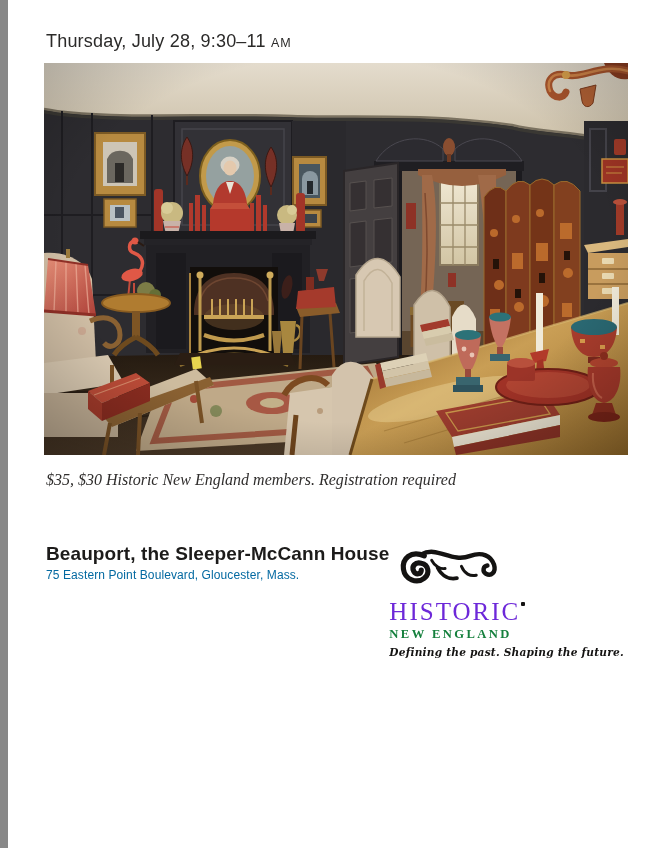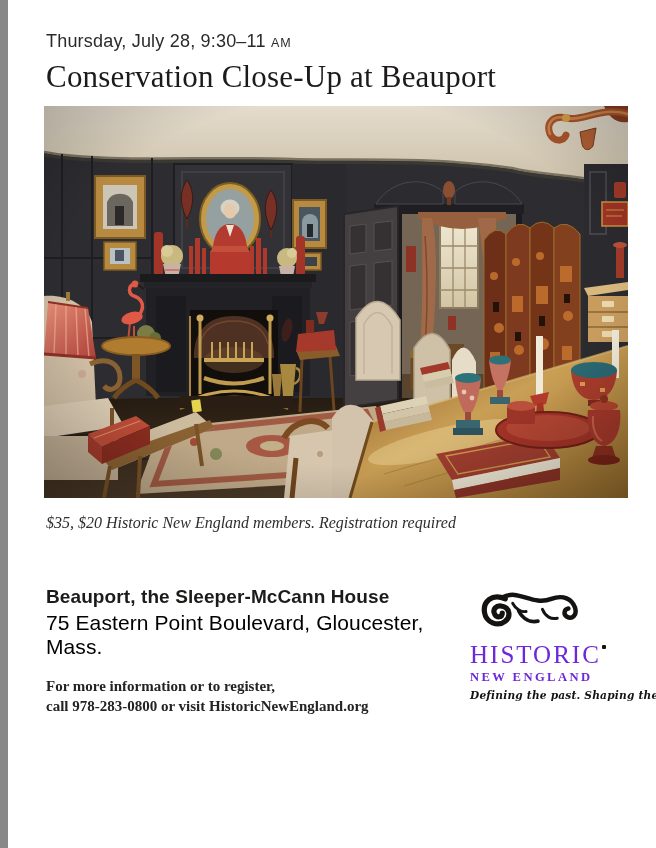--- a/index.html
+++ b/index.html
@@ -31,54 +31,53 @@
   .price-line{
     margin-top:16px;font-size:16px;font-style:italic;color:#302e2d;
   }
   
   .footer{margin-top:54px;display:flex;justify-content:flex-start;align-items:flex-start;}
   .venue-name{
     font-family:"Liberation Sans",sans-serif;font-weight:700;
     font-size:19px;color:#1c1b1a;letter-spacing:.1px;
   }
   .venue-address{
-    font-family:"Liberation Sans",sans-serif;font-size:21px;color:#000000;
+    font-family:"Liberation Sans",sans-serif;font-size:12px;color:#0369a1;
     margin-top:3px;letter-spacing:.1px;
   }
   .info-block{margin-top:17px;font-weight:700;font-size:15px;line-height:20px;color:#242322;}
   .logo{width:146px;text-align:left;padding-top:0;}
   .logo .flourish{display:block;margin:0 0 2px 10px;}
   .logo .wordmark{
     font-size:25px;letter-spacing:2px;color:#6d28d9;line-height:26px;
     white-space:nowrap;
   }
   .logo .reg-mark{
     display:inline-block;width:4px;height:4px;background:#141312;
     vertical-align:top;margin-top:3px;margin-left:1px;border-radius:1px;
   }
   .logo .subname{
-    font-size:12.6px;font-weight:700;letter-spacing:2.4px;color:#6d28d9;
+    font-size:12.6px;font-weight:700;letter-spacing:2.4px;color:#15803d;
     margin-top:2px;white-space:nowrap;
   }
   .logo .tagline{
     font-family:"DejaVu Serif",serif;font-style:italic;font-weight:700;
     font-size:10.6px;color:#141312;margin-top:4px;white-space:nowrap;letter-spacing:.2px;
   }
 </style>
 </head>
 <body>
 
 <div class="page">
 
   <div class="date-line">
     <span>Thursday, July 28, 9:30–11</span>
     <span class="meridiem">AM</span>
   </div>
 
-  <div class="event-title">Conservation Close-Up at Beauport</div>
 
   <div class="photo-wrap">
     <svg viewBox="0 0 584 392" preserveAspectRatio="none">
       <defs>
         <linearGradient id="gCeil" x1="0" y1="0" x2="0" y2="1">
           <stop offset="0" stop-color="#e4dccd"></stop>
             <stop offset="1" stop-color="#cbbfa7"></stop>
         </linearGradient>
         <linearGradient id="gFloor" x1="0" y1="0" x2="0" y2="1">
           <stop offset="0" stop-color="#241a10"></stop>
@@ -421,30 +420,26 @@
         <ellipse cx="560" cy="354" rx="16" ry="5" fill="#7a2418"></ellipse>
       </g>
 
       <rect x="0" y="0" width="584" height="392" fill="url(#gVig)"></rect>
     </svg>
   </div>
 
   <div class="body-copy">
   </div>
 
-  <div class="price-line">$35, $20 Historic New England members. Registration required</div>
+  <div class="price-line">$35, $30 Historic New England members. Registration required</div>
 
   <div class="footer">
     <div class="footer-left">
       <div class="venue-name">Beauport, the Sleeper-McCann House</div>
       <div class="venue-address">75 Eastern Point Boulevard, Gloucester, Mass.</div>
-      <div class="info-block">
-        <div>For more information or to register,</div>
-        <div>call 978-283-0800 or visit HistoricNewEngland.org</div>
-      </div>
     </div>
 
     <div class="logo">
       <svg class="flourish" width="104" height="54" viewBox="0 0 140 70">
         <g fill="none" stroke="#141312" stroke-linecap="round">
           <path d="M34,16 C16,8 4,20 6,34 C8,48 24,54 34,46 C42,40 40,28 30,26 C22,24 16,30 20,37 C23,42 30,41 30,35" stroke-width="7"></path>
           <path d="M30,14 C52,2 70,26 96,16 C112,10 124,16 128,28 C131,38 124,44 117,40 C112,37 113,30 119,29" stroke-width="6"></path>
           <path d="M52,32 C58,44 68,48 78,46" stroke-width="5"></path>
           <path d="M84,30 C88,40 96,44 104,42" stroke-width="4"></path>
           <path d="M44,22 C48,30 56,34 62,33" stroke-width="4"></path>

